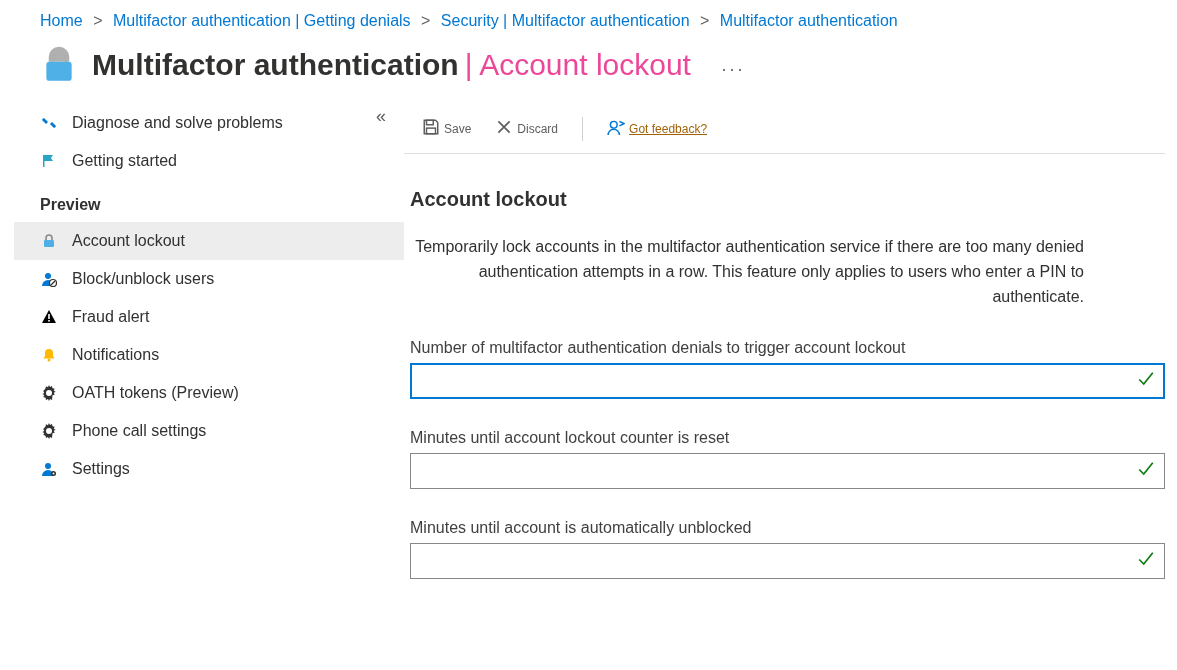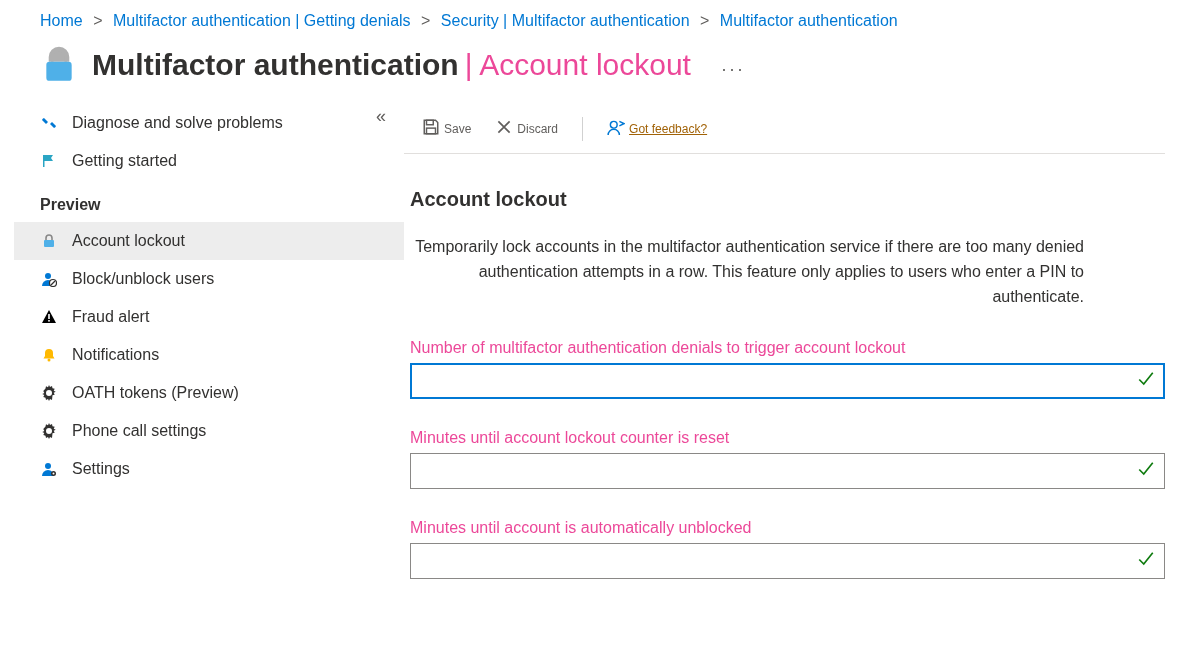--- a/index.html
+++ b/index.html
@@ -142,21 +142,21 @@
       padding-left: 6px;
       max-width: 680px;
       text-align: right;
     }
     .form-field {
       margin-top: 30px;
       padding-left: 6px;
     }
     .form-label {
       font-size: 16px;
-      color: #ec4899;
+      color: #404040;
       margin-bottom: 6px;
       display: block;
     }
     .input-wrap {
       position: relative;
     }
     .form-input {
       width: 100%;
       height: 36px;
       padding: 4px 36px 4px 10px;

